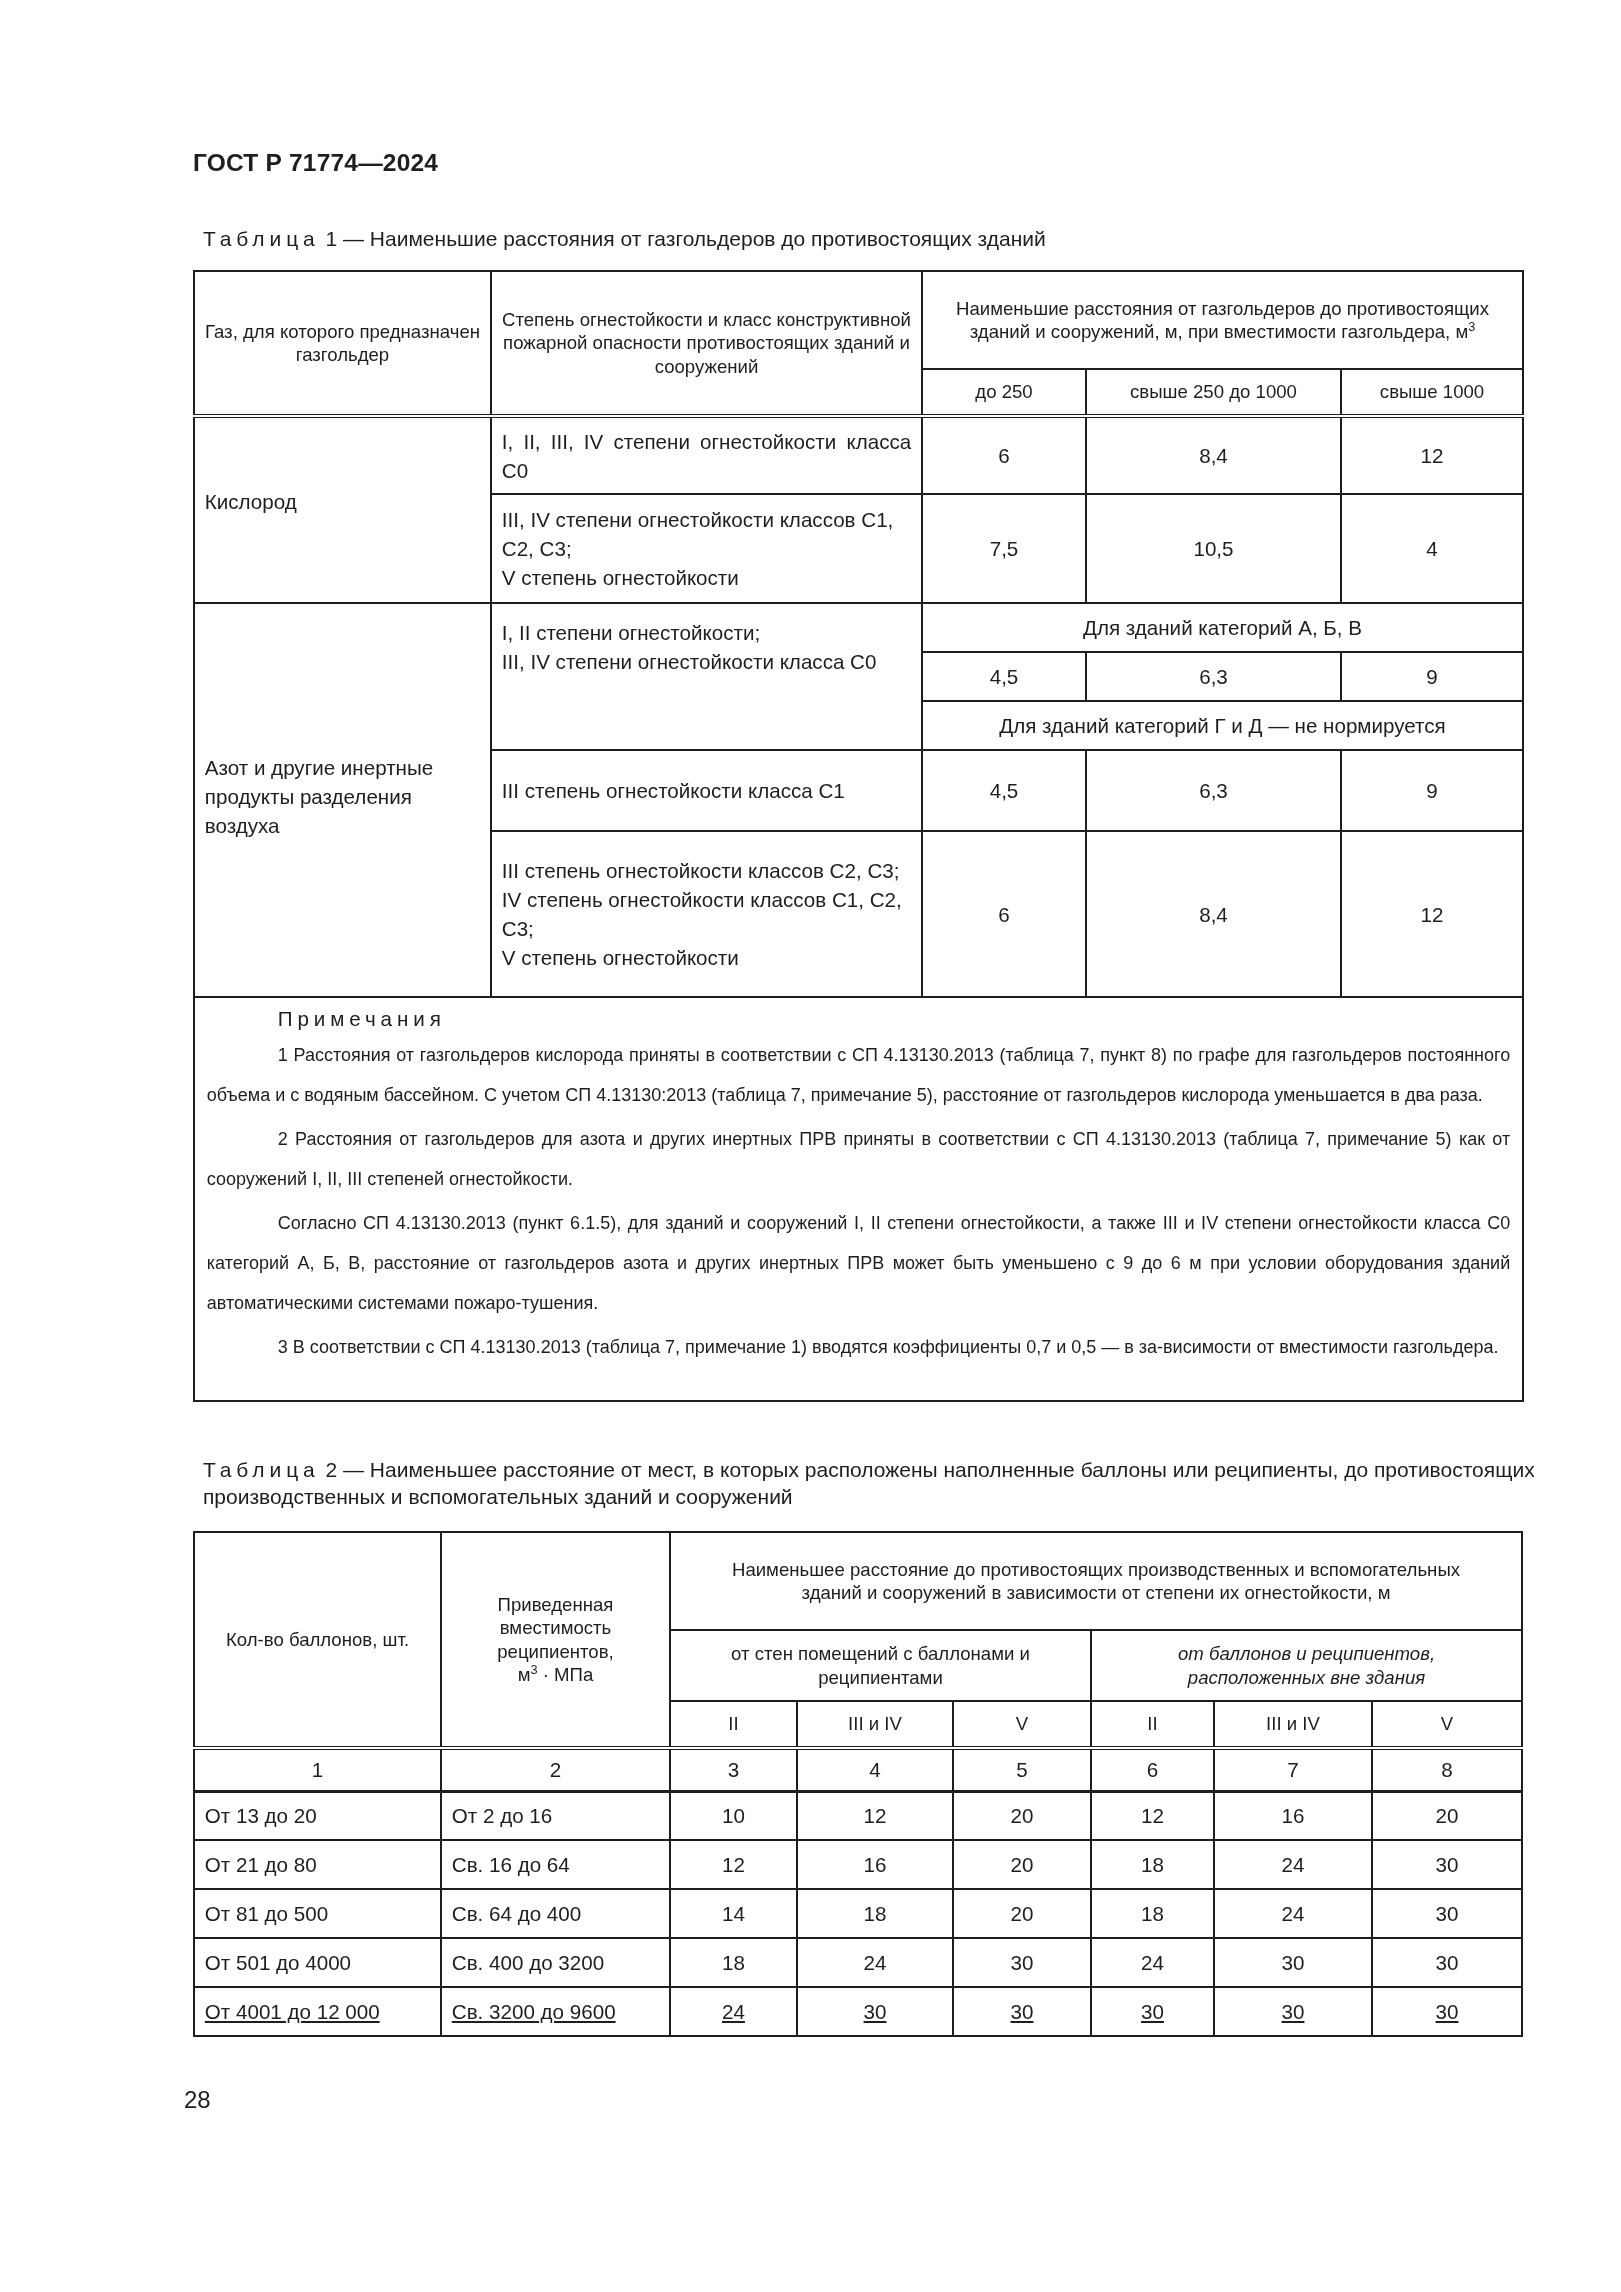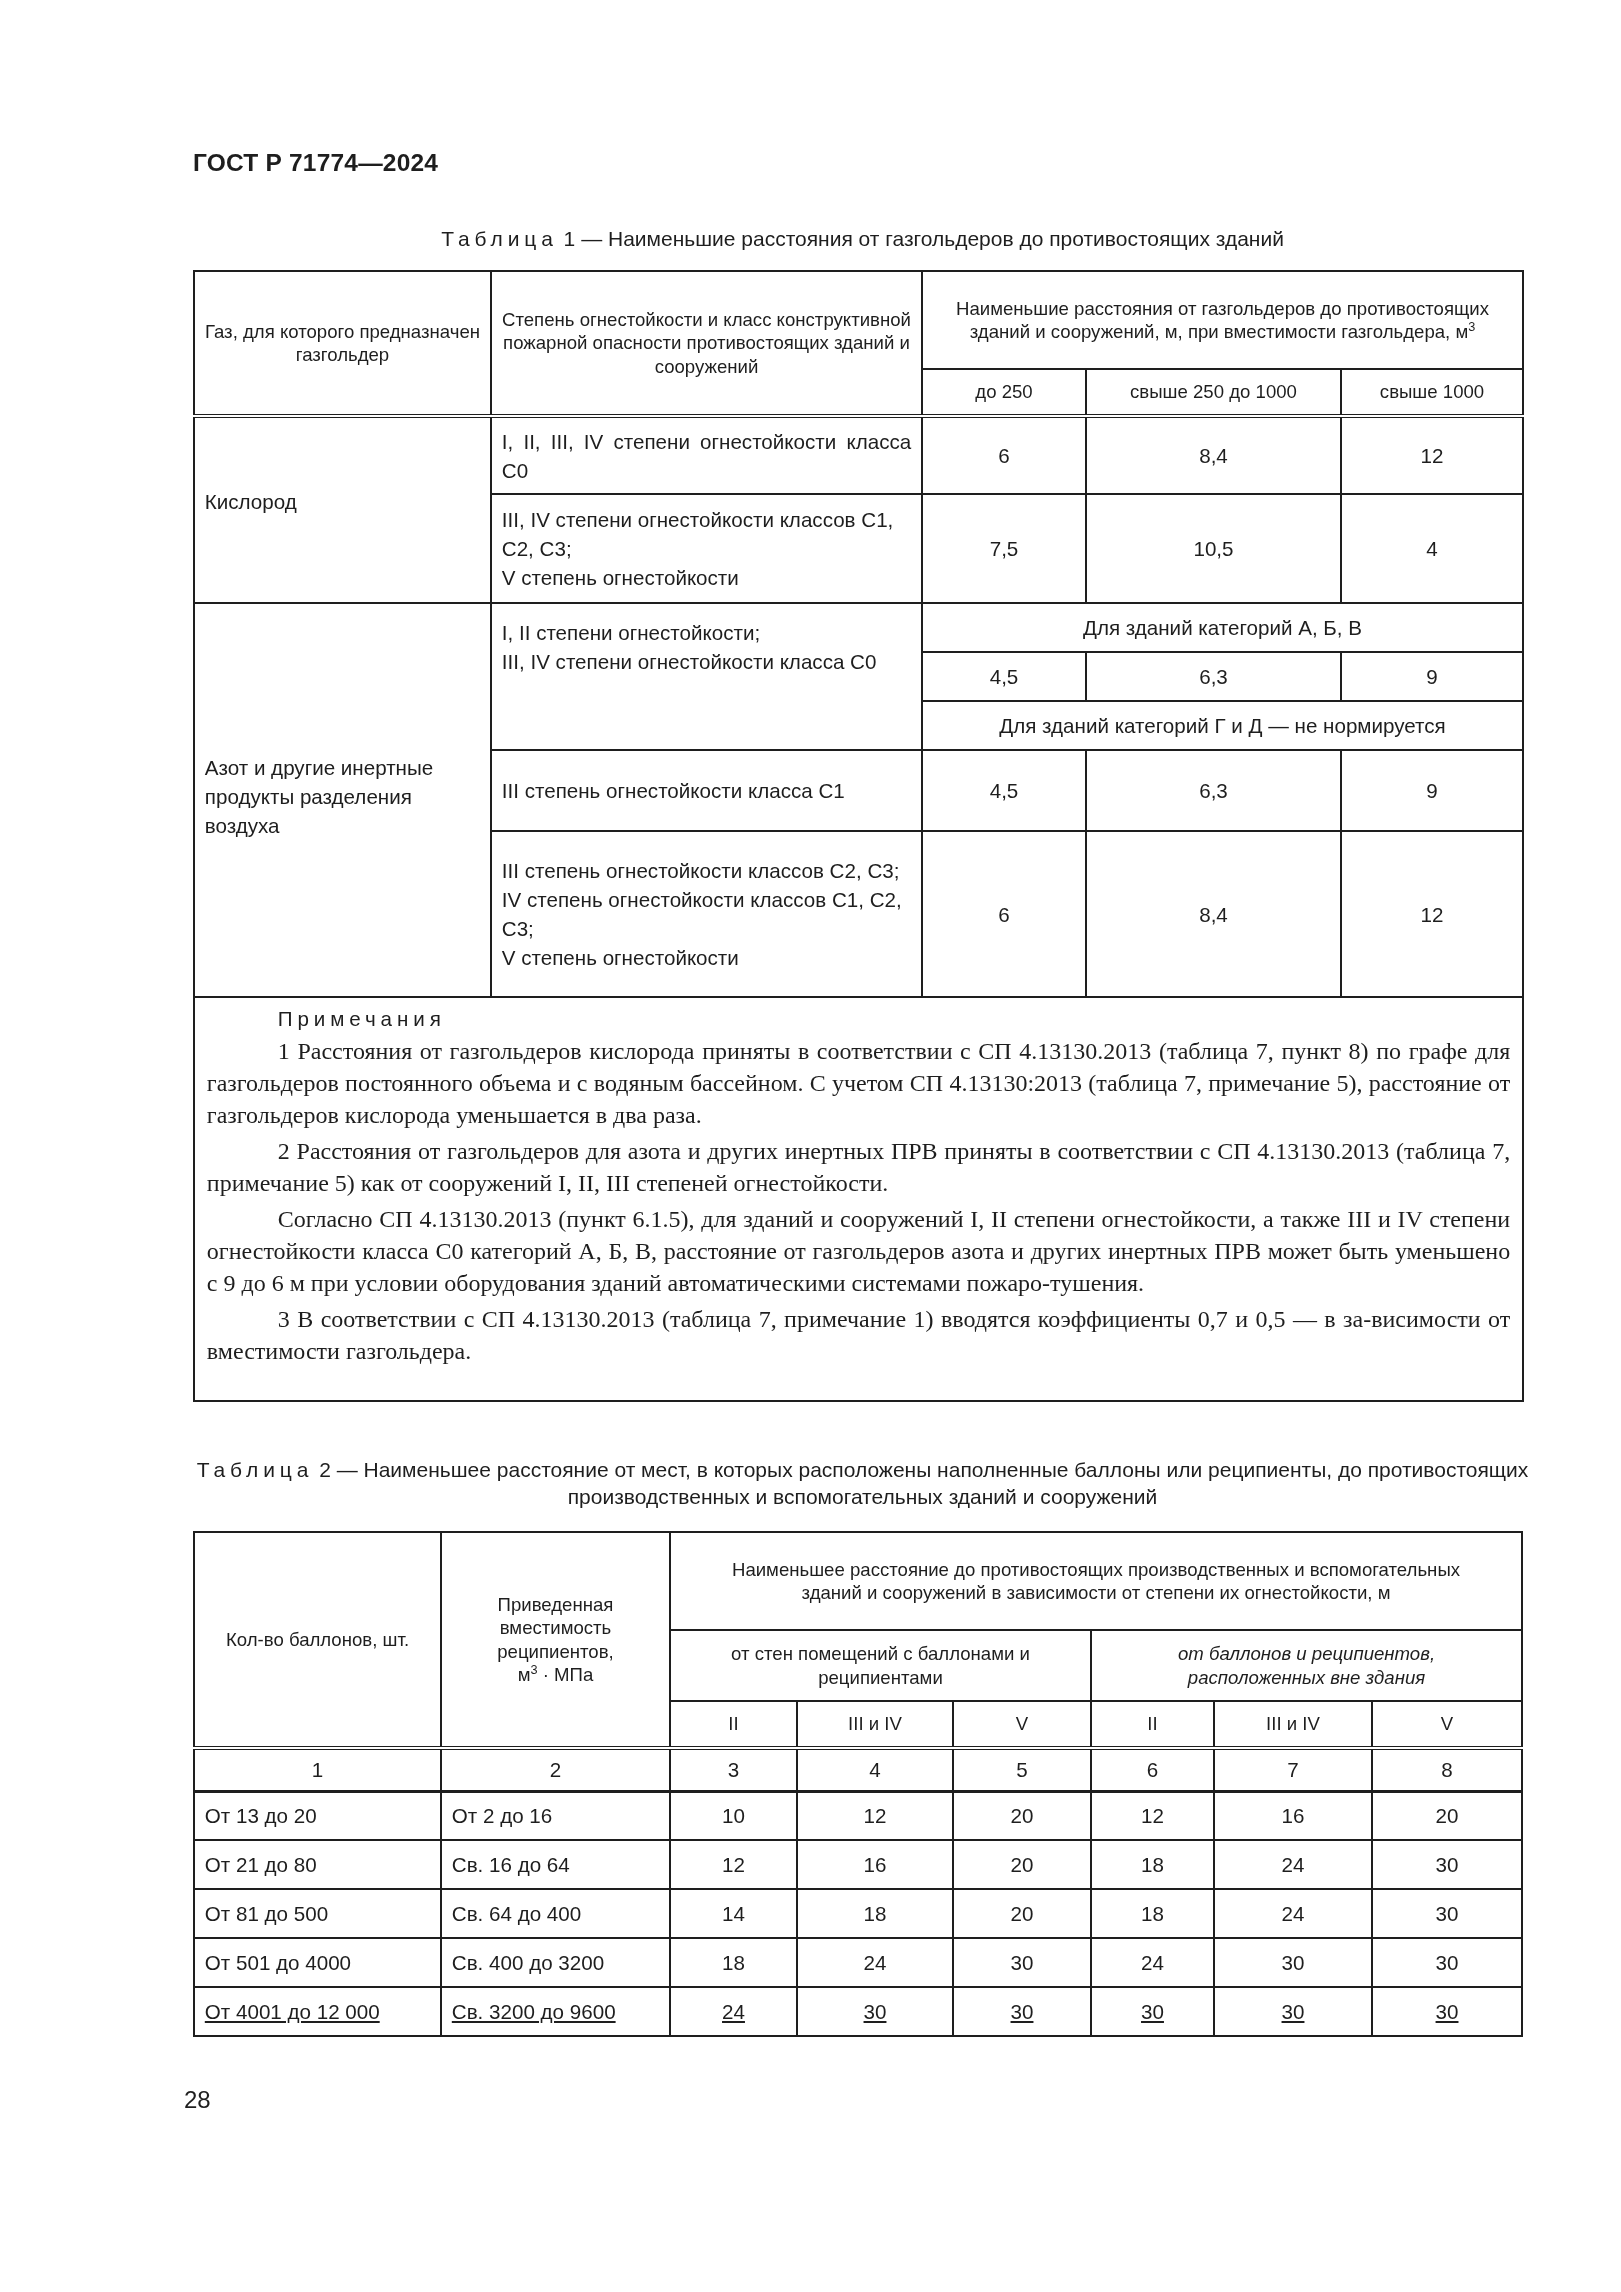--- a/index.html
+++ b/index.html
@@ -5,39 +5,39 @@
   html, body { margin: 0; padding: 0; background: #ffffff; }
   body {
     width: 1621px; height: 2293px; position: relative; overflow: hidden;
     font-family: "Liberation Sans", "DejaVu Sans", sans-serif; color: #1e1e1e;
   }
   .doc-header {
     position: absolute; left: 193px; top: 149px;
     font-size: 24.5px; font-weight: bold; letter-spacing: 0.2px;
   }
   .caption {
-    position: absolute; left: 196px; font-size: 21px; line-height: 26.5px; width: 1333px; text-align: center;
+    position: absolute; left: 203px; font-size: 21px; line-height: 26.5px; width: 1333px;
   }
   .caption .spaced { letter-spacing: 4.9px; }
   table {
     position: absolute; border-collapse: collapse; table-layout: fixed;
     font-size: 20.6px;
   }
   td {
     border: 2px solid #1e1e1e; padding: 0 9.8px; vertical-align: middle;
     line-height: 29px;
   }
   .c { text-align: center; }
   .hdr { font-size: 18.6px; line-height: 23.5px; text-align: center; }
   .dbl-bottom { border-bottom: 4.9px double #1e1e1e; }
   .thick-bottom { border-bottom: 3.9px solid #1e1e1e; }
   .just { text-align: justify; }
   .notes-cell { padding: 5.9px 11.8px 7.8px 11.8px; vertical-align: top; }
   .notes-title { letter-spacing: 4.9px; padding-left: 71px; font-size: 20.6px; line-height: 29px; }
-  .note-p { text-indent: 71px; text-align: justify; font-size: 24px; line-height: 32px; margin: 2px 0 3.9px 0; font-family: Liberation Serif, serif; }
+  .note-p { text-indent: 71px; text-align: justify; font-size: 18px; line-height: 40px; margin: 2px 0 3.9px 0; }
   .page-num { position: absolute; left: 184px; top: 2086px; font-size: 24px; }
   sup { font-size: 12.7px; vertical-align: 6.9px; line-height: 0; }
 </style>
 </head>
 <body>
 
 <div class="doc-header">ГОСТ Р 71774—2024</div>
 
 <div class="caption" style="top:226px;">
   <span class="spaced">Таблица</span>

